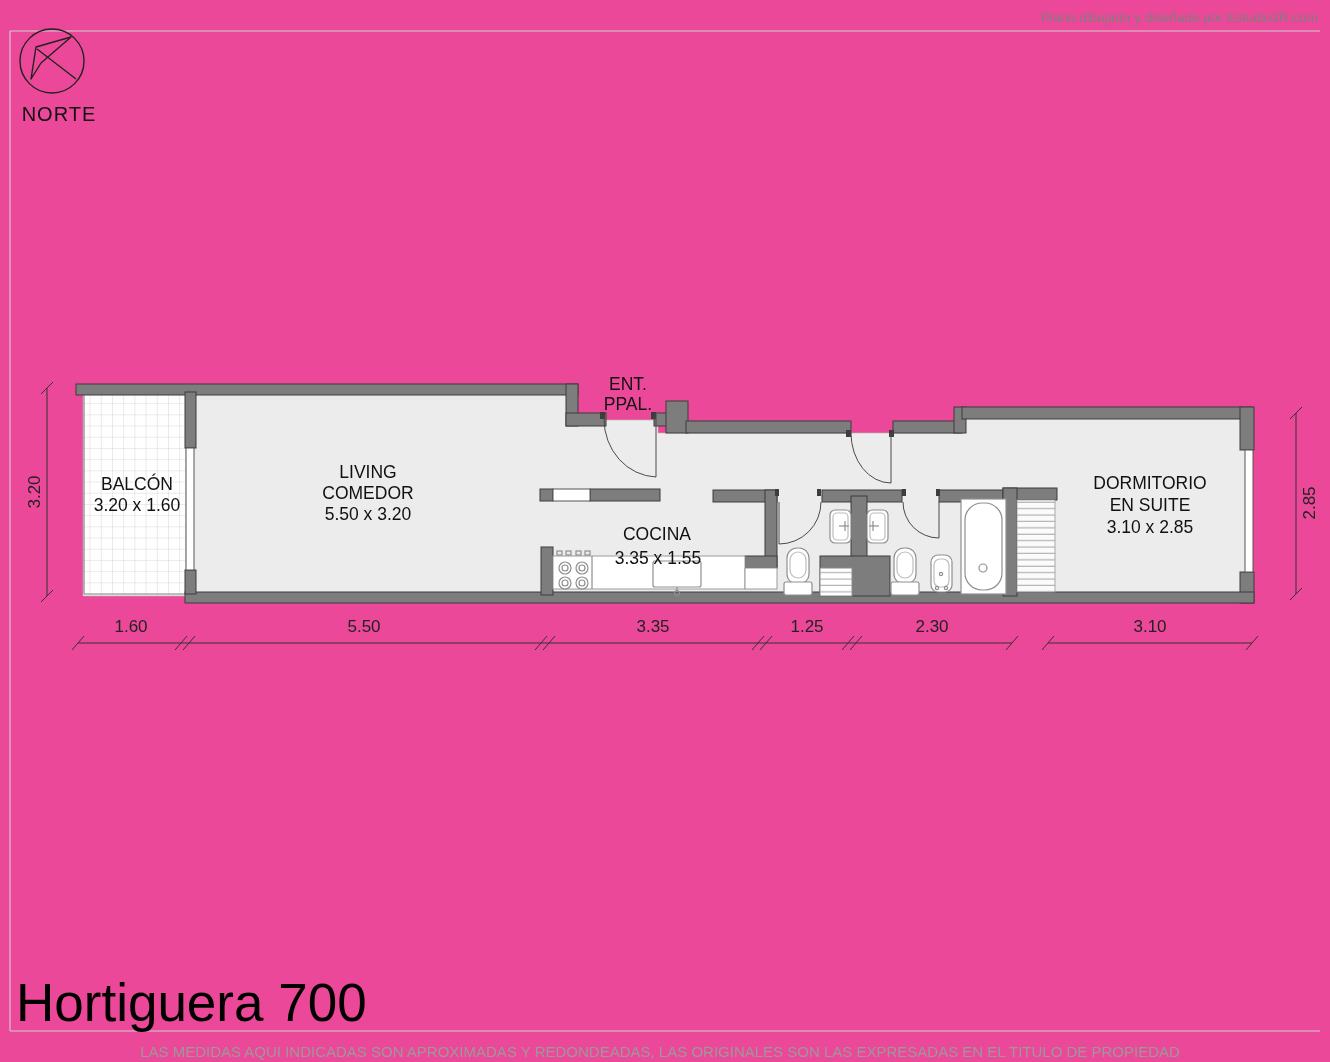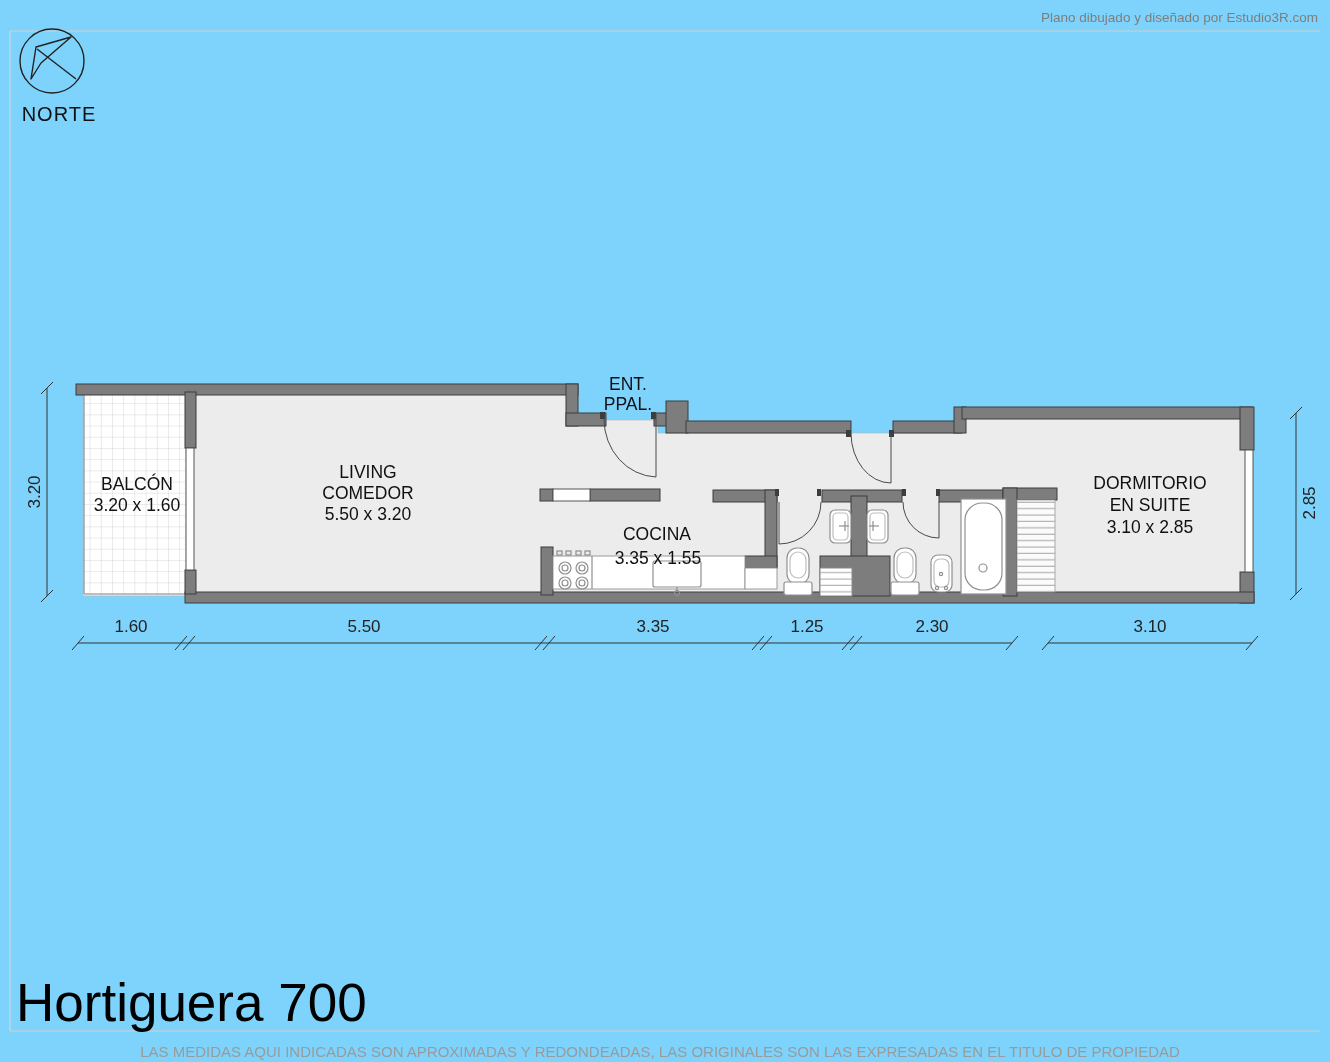--- a/index.html
+++ b/index.html
@@ -1,16 +1,16 @@
 <!DOCTYPE html>
 <html><head>
 <meta charset="utf-8">
 <style>
   html,body{margin:0;padding:0;background:#ffffff;}
-  .page{position:relative;width:1330px;height:1062px;background:#7dd3fc;overflow:hidden;
+  .page{position:relative;width:1330px;height:1062px;background:#ec4899;overflow:hidden;
         font-family:"Liberation Sans", sans-serif;}
   svg{display:block}
   text{font-family:"Liberation Sans", sans-serif;}
   .room-label{font-size:17.5px;fill:#111;}
   .dim-label{font-size:17px;fill:#222;}
   .credit{font-size:13.5px;fill:#7e7e7e;}
   .disclaimer{font-size:15px;fill:#9a9a9a;}
   .norte{font-size:20px;fill:#111;letter-spacing:1px;}
   .big-title{font-size:53px;fill:#000;}
 </style>

